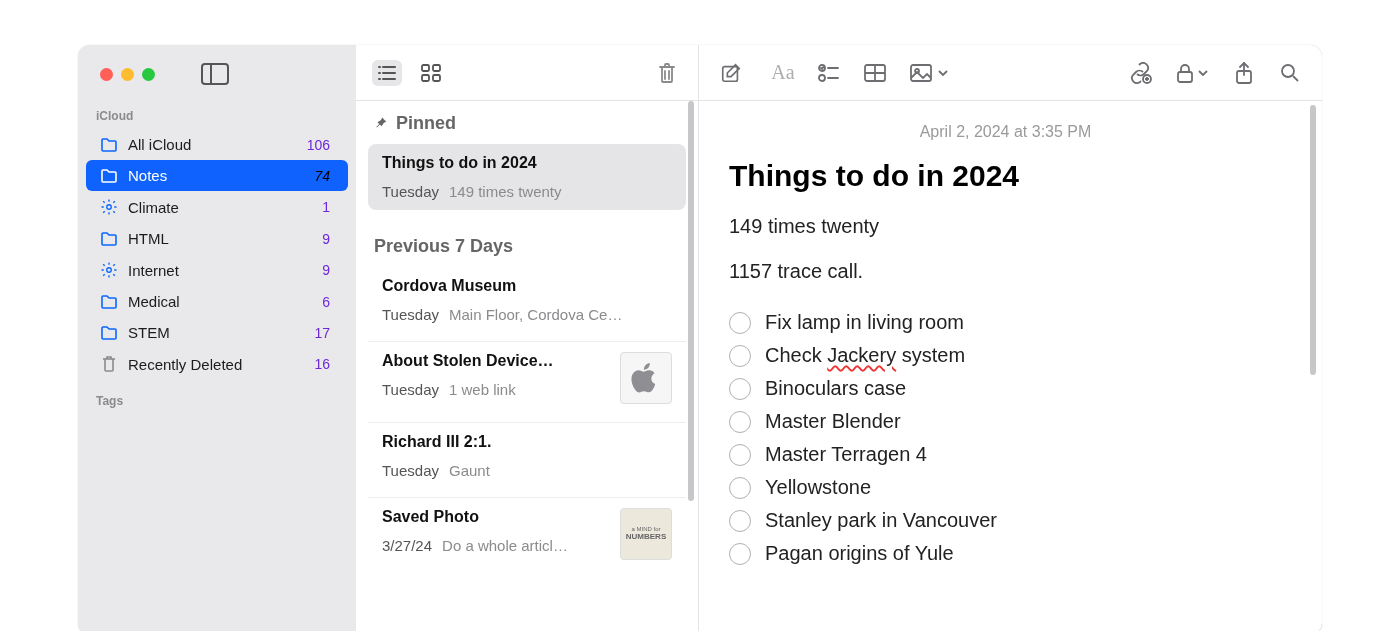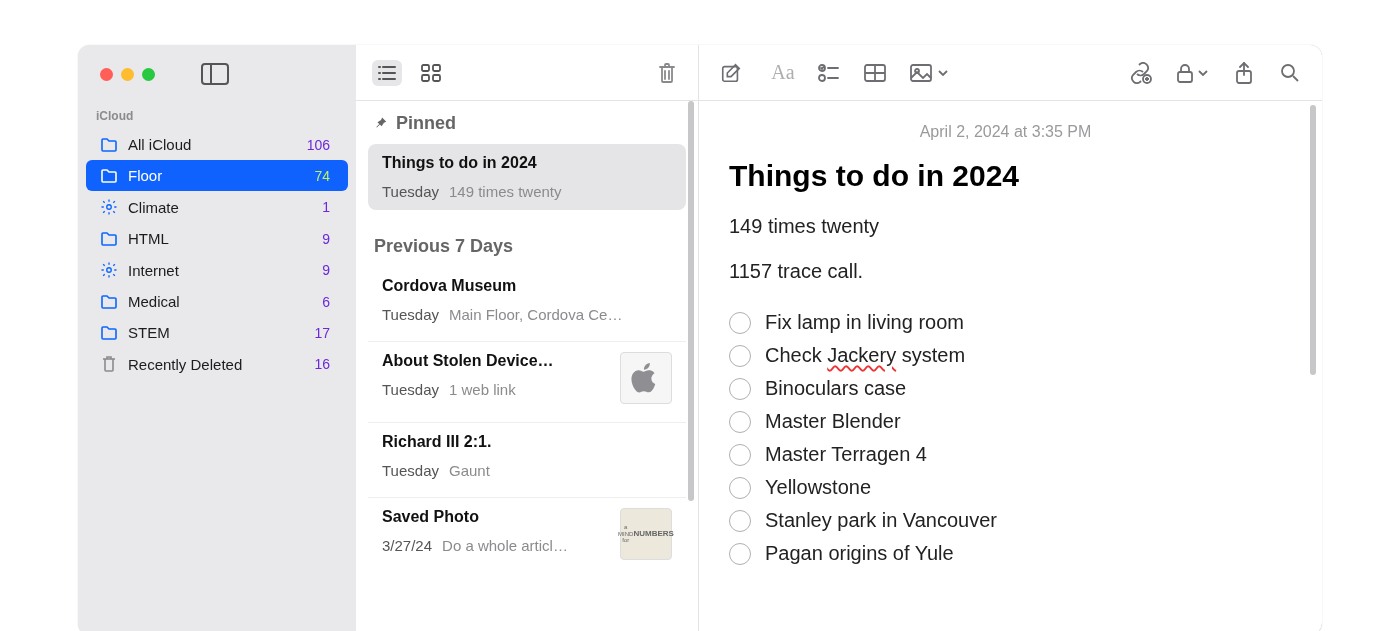--- a/index.html
+++ b/index.html
@@ -65,21 +65,21 @@
     margin:0 8px;
     gap:10px;
   }
   .folder-row.selected {
     background:#0f62fe;
     color:#fff;
   }
   .folder-row .icon { width:18px; display:flex; justify-content:center;}
   .folder-row .name { flex:1; }
   .folder-row .count { font-size:14px; color:#6d28d9;}
-  .folder-row.selected .count{color:#bef264;}
+  .folder-row.selected .count{color:#000000;font-style:italic;}
 
   .tags-wrap { padding: 6px 14px; display:flex; flex-wrap:wrap; gap:8px;}
   .tagchip {
     background:#dadadc;
     border-radius:6px;
     padding:6px 12px;
     font-size:14px;
     color:#333;
   }
 
@@ -201,21 +201,21 @@
           </span>
           <span class="name">All iCloud</span>
           <span class="count">106</span>
         </div>
         <div class="folder-row selected">
           <span class="icon" style="color:#fff">
             <svg width="18" height="16" viewBox="0 0 18 16" fill="none" stroke="currentColor" stroke-width="1.6">
               <path d="M2 3a1 1 0 011-1h4l2 2h6a1 1 0 011 1v8a1 1 0 01-1 1H3a1 1 0 01-1-1V3z"></path>
             </svg>
           </span>
-          <span class="name">Floor</span>
+          <span class="name">Notes</span>
           <span class="count">74</span>
         </div>
         <div class="folder-row">
           <span class="icon" style="color:#0a66ff">
             <svg width="18" height="18" viewBox="0 0 24 24" fill="none" stroke="currentColor" stroke-width="1.8">
               <circle cx="12" cy="12" r="3"></circle>
               <path d="M12 2v3M12 19v3M4.2 4.2l2.1 2.1M17.7 17.7l2.1 2.1M2 12h3M19 12h3M4.2 19.8l2.1-2.1M17.7 6.3l2.1-2.1"></path>
             </svg>
           </span>
           <span class="name">Climate</span>
@@ -264,20 +264,21 @@
               <path d="M2 4h12"></path>
               <path d="M4 4v11a1 1 0 001 1h6a1 1 0 001-1V4"></path>
               <path d="M6 4V2h4v2"></path>
             </svg>
           </span>
           <span class="name">Recently Deleted</span>
           <span class="count">16</span>
         </div>
       </div>
 
+    <div class="section-label">Tags</div>
   </div>
 
   <div class="notelist">
     <div class="list-toolbar">
       <div class="tb-btn active">
         <svg width="20" height="16" viewBox="0 0 20 16" stroke="#555" stroke-width="2" stroke-linecap="round">
             <line x1="2" y1="2" x2="3" y2="2"></line>
             <line x1="6" y1="2" x2="18" y2="2"></line>
             <line x1="2" y1="8" x2="3" y2="8"></line>
             <line x1="6" y1="8" x2="18" y2="8"></line>
@@ -358,21 +359,21 @@
         </div>
         <div class="note-item ">
           <div class="note-row-flex">
             <div style="flex:1">
               <div class="note-title">Saved Photo</div>
               <div class="note-sub">
                 <span class="date">3/27/24</span>
                 <span>Do a whole articl…</span>
               </div>
             </div>
-            <div class="thumb" style="background:#ece8dc;font-size:7px;line-height:1.1;color:#666;padding:4px;text-align:center">
+            <div class="thumb" style="background:#ece8dc;flex-direction:column;font-size:7px;line-height:1.1;color:#666;padding:4px;text-align:center">
               <div style="font-size:6px">a MIND for</div>
               <div style="font-weight:bold;font-size:8px">NUMBERS</div>
             </div>
           </div>
         </div>
       </div>
 
     <div class="list-scrollbar"></div>
   </div>
 

